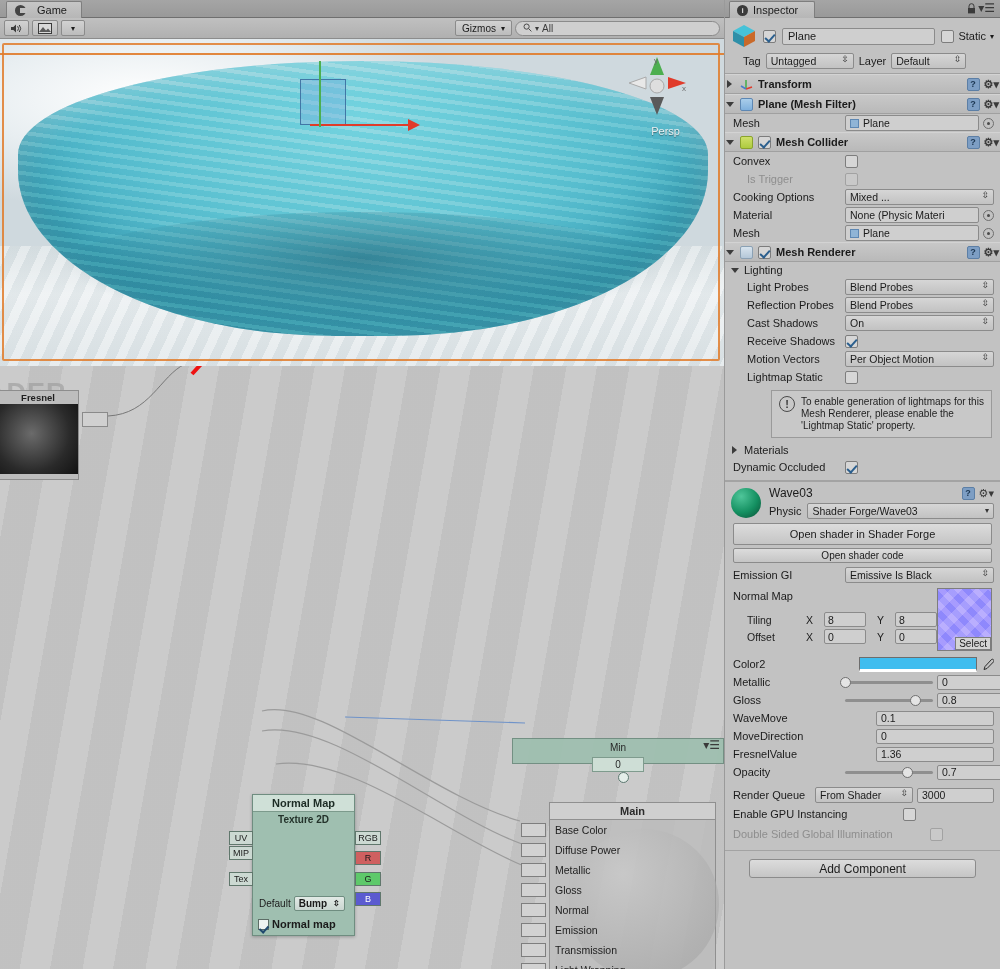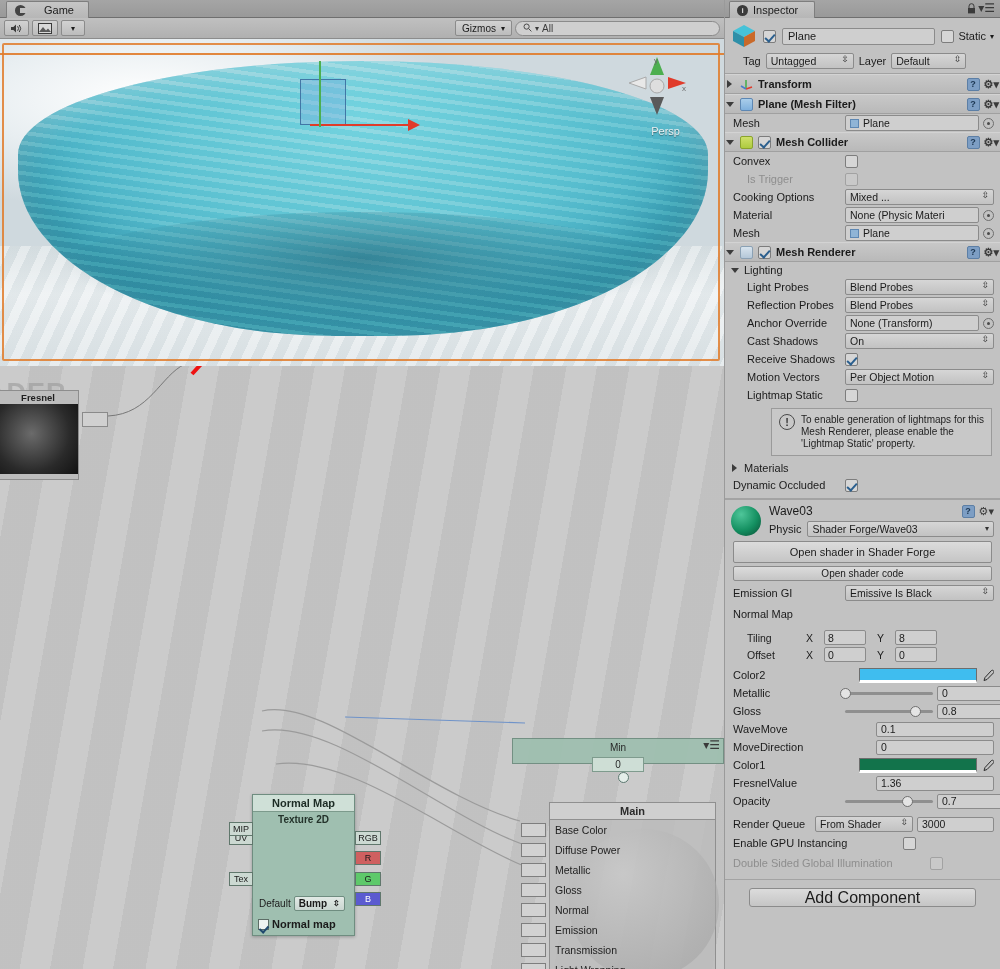--- a/index.html
+++ b/index.html
@@ -12,21 +12,21 @@
     position:relative;
   }
   .root { position:absolute; inset:0; }
 
   
   #game-panel { position:absolute; left:0; top:0; width:724px; height:366px; background:#c2c2c2; }
   .tabbar { position:absolute; left:0; top:0; width:100%; height:18px;
             background:linear-gradient(#a5a5a5,#999); border-bottom:1px solid #6f6f6f; }
   .tab { position:absolute; left:6px; top:1px; height:17px; padding:0 14px 0 8px;
          background:linear-gradient(#c6c6c6,#b6b6b6); border:1px solid #7e7e7e; border-bottom:none;
-         border-radius:2px 2px 0 0; display:flex; align-items:center; gap:18px;
+         border-radius:2px 2px 0 0; display:flex; align-items:center; gap:11px;
          font-size:11px; color:#1b1b1b; }
   .tab .ic { width:11px; height:11px; border-radius:50%; background:#444; position:relative; }
   .tab .ic:after { content:""; position:absolute; left:5px; top:3px; width:7px; height:5px; background:#c0c0c0; }
   .toolbar { position:absolute; left:0; top:18px; width:100%; height:21px;
              background:linear-gradient(#c0c0c0,#b0b0b0); border-bottom:1px solid #8c8c8c;
              display:flex; align-items:center; padding:0 4px; gap:3px; }
   .tbtn { height:16px; min-width:24px; background:linear-gradient(#d2d2d2,#bcbcbc);
           border:1px solid #8b8b8b; border-radius:2px; display:flex; align-items:center;
           justify-content:center; font-size:10px; padding:0 5px; }
   .sp { flex:1; }
@@ -315,21 +315,21 @@
           <span>Bump</span>
           <span style="font-size:8px">⇳</span>
         </span>
       </div>
       <div style="position:absolute;left:5px;bottom:5px;font-size:11px;font-weight:bold;">
         <span class="chk on"></span>
         <span>Normal map</span>
       </div>
     </div>
     <div class="port" style="left:229px; top:465px;">UV</div>
-    <div class="port" style="left:229px; top:456px;">MIP</div>
+    <div class="port" style="left:229px; top:480px;">MIP</div>
     <div class="port" style="left:229px; top:506px;">Tex</div>
     <div class="port right" style="left:355px; top:465px;">RGB</div>
     <div class="port right chan-r" style="left:355px; top:485px;">R</div>
     <div class="port right chan-g" style="left:355px; top:506px;">G</div>
     <div class="port right chan-b" style="left:355px; top:526px;">B</div>
 
     <div id="main-node">
       <div class="main-sphere"></div>
       <div class="sf-title">Main</div>
       <div id="main-rows">
@@ -528,29 +528,20 @@
     <div class="prow">
       <span class="lbl ind">Reflection Probes</span>
       <span class="ctl">
           <span class="dd" style="flex:1">
         <span>Blend Probes</span>
         <span class="ar2">⇳</span>
       </span>
         </span>
     </div>
     <div class="prow">
-      <span class="lbl ind">Anchor Override</span>
-      <span class="ctl">
-        <span class="objfield">
-          <span>None (Transform)</span>
-        </span>
-        <span class="radio-ic"></span>
-      </span>
-    </div>
-    <div class="prow">
       <span class="lbl ind">Cast Shadows</span>
       <span class="ctl">
           <span class="dd" style="flex:1">
         <span>On</span>
         <span class="ar2">⇳</span>
       </span>
         </span>
     </div>
     <div class="prow">
       <span class="lbl ind">Receive Shadows</span>
@@ -638,20 +629,23 @@
           <span class="xyfield">8</span>
         </div>
         <div class="xyrow" style="padding-left:14px;margin-top:2px;">
           <span style="width:48px;font-size:10.5px;">Offset</span>
           <span class="xylabel">X</span>
           <span class="xyfield">0</span>
           <span class="xylabel">Y</span>
           <span class="xyfield">0</span>
         </div>
       </div>
+      <div class="texfield">
+        <span class="select-tag">Select</span>
+      </div>
     </div>
 
     <div id="mat-props" style="margin-top:4px;">
         <div class="prow">
           <span class="lbl">Color2</span>
           <span class="ctl" style="justify-content: flex-end;">
             <span class="swatch" style="background: rgb(63, 189, 239); flex: 0 0 118px; border-bottom: 3px solid rgb(255, 255, 255);"></span>
             <svg viewBox="0 0 13 13" class="eyedrop">
               <path d="M10.5 1.5a1.6 1.6 0 012.2 2.2L6 10.5 3 11.5l1-3z" fill="none" stroke="#2a2a2a"></path>
             </svg>
@@ -681,29 +675,20 @@
             <span class="value-field" style="flex: 0 0 118px;">0.1</span>
           </span>
         </div>
         <div class="prow">
           <span class="lbl">MoveDirection</span>
           <span class="ctl" style="justify-content: flex-end;">
             <span class="value-field" style="flex: 0 0 118px;">0</span>
           </span>
         </div>
         <div class="prow">
-          <span class="lbl">Color1</span>
-          <span class="ctl" style="justify-content: flex-end;">
-            <span class="swatch" style="background: rgb(18, 115, 75); flex: 0 0 118px; border-bottom: 3px solid rgb(255, 255, 255);"></span>
-            <svg viewBox="0 0 13 13" class="eyedrop">
-              <path d="M10.5 1.5a1.6 1.6 0 012.2 2.2L6 10.5 3 11.5l1-3z" fill="none" stroke="#2a2a2a"></path>
-            </svg>
-          </span>
-        </div>
-        <div class="prow">
           <span class="lbl">FresnelValue</span>
           <span class="ctl" style="justify-content: flex-end;">
             <span class="value-field" style="flex: 0 0 118px;">1.36</span>
           </span>
         </div>
         <div class="prow">
           <span class="lbl">Opacity</span>
           <span class="ctl" style="justify-content: flex-end;">
             <span class="mslider">
               <span class="mknob" style="left: calc(70% - 5px);"></span>
@@ -731,16 +716,16 @@
     </div>
     <div class="prow dim" style="height:20px">
       <span class="lbl dim" style="width:197px;flex:0 0 197px;">Double Sided Global Illumination</span>
       <span class="ctl">
           <span class="ucheck dim"></span>
         </span>
     </div>
 
     <div style="height:1px;background:#a3a3a3;margin:6px 0 0;"></div>
     <div style="padding:8px 24px 0;">
-      <div class="btn" style="height:19px;border-radius:3px;font-size:16px;">Add Component</div>
+      <div class="btn" style="height:19px;border-radius:3px;font-size:12px;">Add Component</div>
     </div>
   </div>
 </div>
 
 </body></html>

